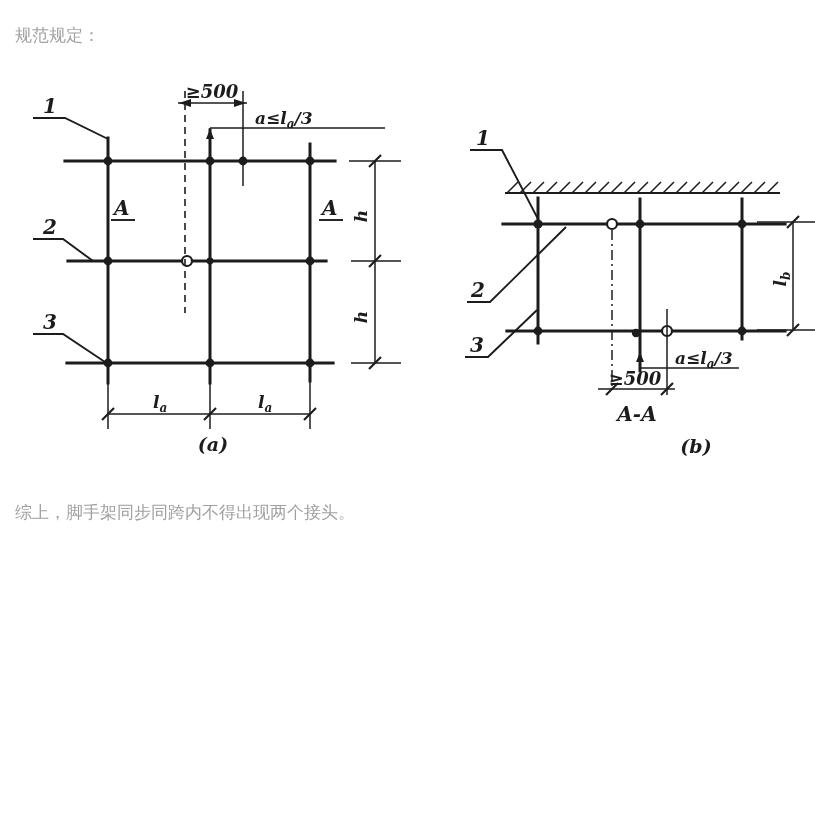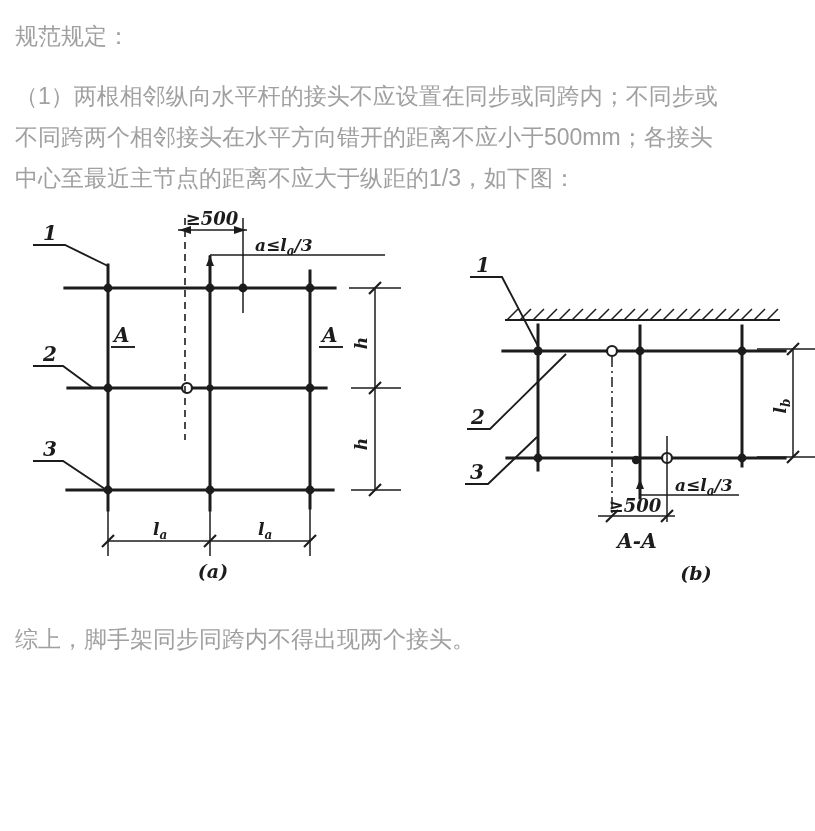--- a/index.html
+++ b/index.html
@@ -1,18 +1,18 @@
 <!DOCTYPE html>
 <html><head>
 <meta charset="utf-8">
 <style>
   html,body{margin:0;padding:0;background:#ffffff;}
   body{width:815px;font-family:"Liberation Sans",sans-serif;}
   .page{padding:18px 15px 20px 15px;color:#a0a0a0;}
-  .para{font-size:23px;line-height:41px;white-space:pre-line;margin:0;}
+  .para{font-size:17px;line-height:41px;white-space:pre-line;margin:0;}
   .intro{margin:0 0 22px 0;line-height:36px;}
   .p2{margin:10px 0 0 0;}
   .p3{margin:26px 0 0 0;}
   svg.figure{display:block;margin:4px 0 0 0;}
   
   .bar{stroke:#1c1c1c;stroke-width:3.2;stroke-linecap:square;fill:none;}
   .post{stroke:#1c1c1c;stroke-width:3;stroke-linecap:square;fill:none;}
   .thin{stroke:#1c1c1c;stroke-width:1.5;fill:none;}
   .lead{stroke:#1c1c1c;stroke-width:1.9;fill:none;}
   .dash{stroke:#1c1c1c;stroke-width:1.6;fill:none;stroke-dasharray:7 5;}
@@ -28,23 +28,20 @@
   .cap{font-size:19px;}
   .sec{font-size:20px;}
 </style>
 </head>
 <body>
 
 <div class="page">
 
   <p class="para intro">规范规定：</p>
 
-  <p class="para p1">（1）两根相邻纵向水平杆的接头不应设置在同步或同跨内；不同步或
-不同跨两个相邻接头在水平方向错开的距离不应小于500mm；各接头
-中心至最近主节点的距离不应大于纵距的1/3，如下图：</p>
 
   <svg class="figure" width="815" height="390" viewBox="0 195 815 390" xmlns="http://www.w3.org/2000/svg">
 
     <g>
 
       <g>
         <path class="bar" d="M50,280 H320"></path>
         <path class="bar" d="M53,380 H311"></path>
         <path class="bar" d="M52,482 H318"></path>
       </g>

